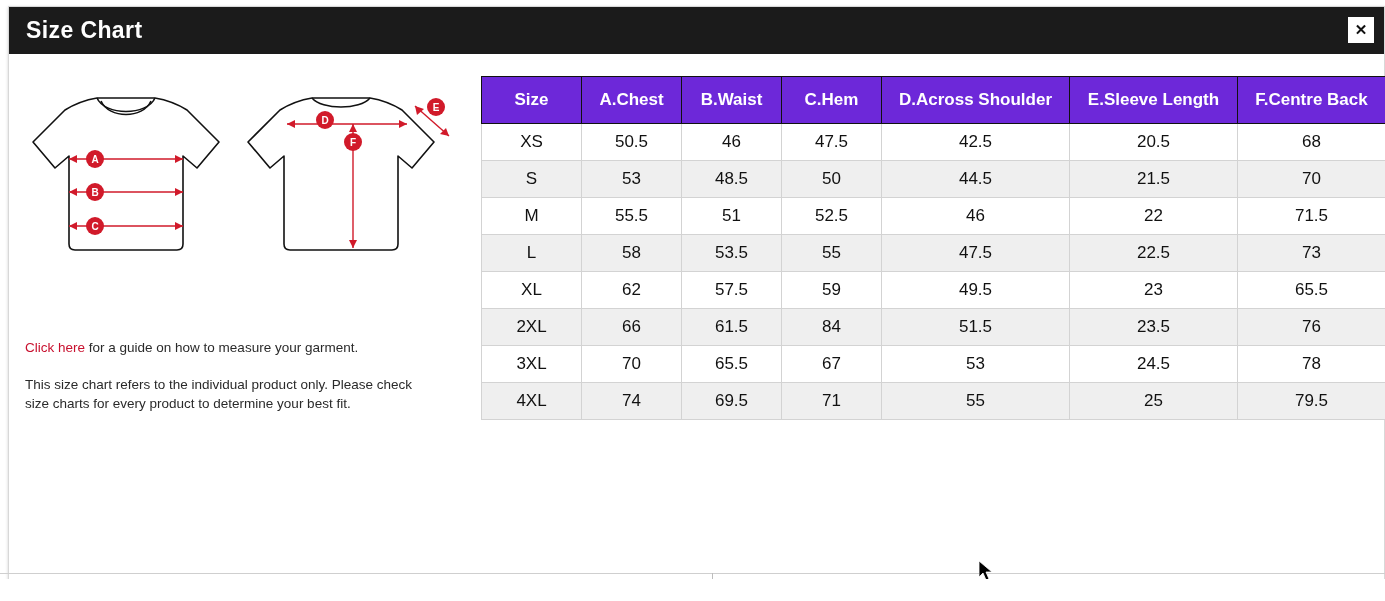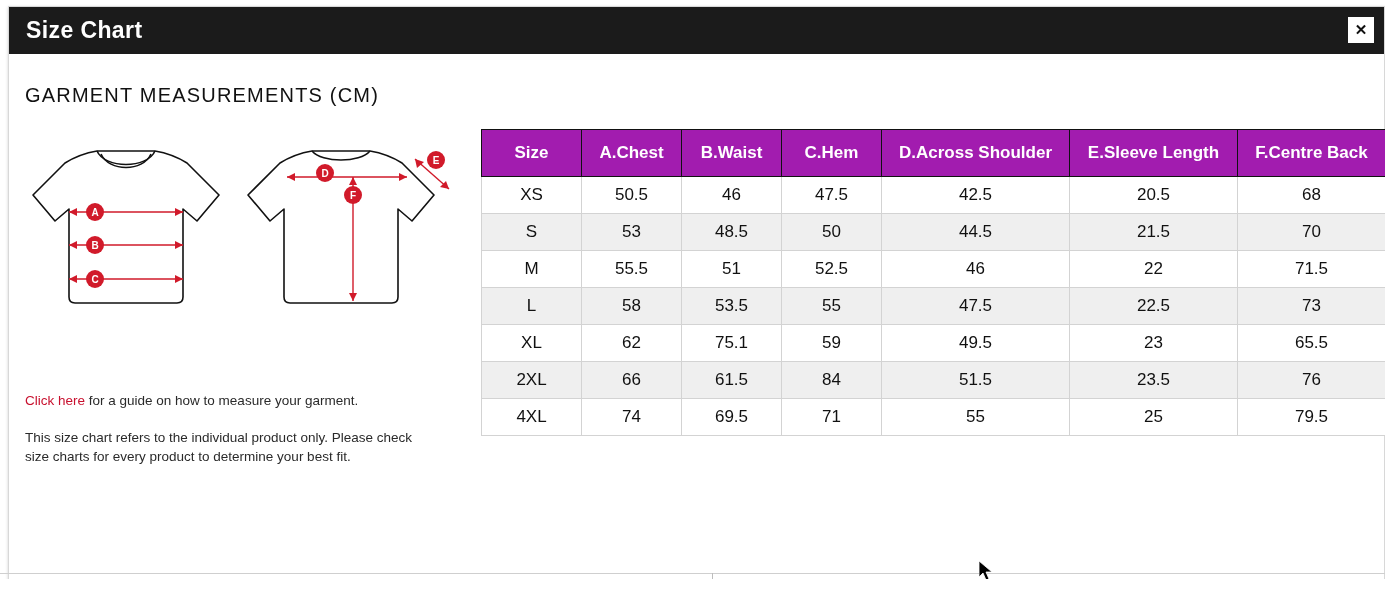--- a/index.html
+++ b/index.html
@@ -94,21 +94,21 @@
     text-decoration: none;
     cursor: pointer;
   }
   
   table.size-table {
     border-collapse: collapse;
     width: 903px;
     table-layout: fixed;
   }
   table.size-table th {
-    background: #a21caf;
+    background: #6d28d9;
     color: #ffffff;
     font-size: 17px;
     font-weight: bold;
     padding: 13px 4px;
     border: 1px solid #111111;
     text-align: center;
     line-height: 20px;
   }
   table.size-table td {
     border: 1px solid #d3d3d3;
@@ -153,21 +153,20 @@
 
 <div id="page">
   <div class="modal">
 
     <div class="titlebar">
       <span class="titlebar-title">Size Chart</span>
       <div class="close-btn">✕</div>
     </div>
 
     <div class="body-wrap">
-      <h2 class="section-title">GARMENT MEASUREMENTS (CM)</h2>
 
       <div class="content">
 
         <div class="left-col">
 
           
           <svg class="diagram" viewBox="0 0 440 240">
 
             <g fill="none" stroke="#111111" stroke-width="1.6" stroke-linejoin="round">
               <path d="M72 22 C60 24 48 29 40 34 L8 66 L30 92 L44 80 L44 168 C44 172 46 174 50 174 L152 174 C156 174 158 172 158 168 L158 80 L172 92 L194 66 L162 34 C154 29 142 24 130 22 Z"></path>
@@ -284,36 +283,45 @@
                 <td>58</td>
                 <td>53.5</td>
                 <td>55</td>
                 <td>47.5</td>
                 <td>22.5</td>
                 <td>73</td>
               </tr>
               <tr>
                 <td>XL</td>
                 <td>62</td>
-                <td>75.1</td>
+                <td>57.5</td>
                 <td>59</td>
                 <td>49.5</td>
                 <td>23</td>
                 <td>65.5</td>
               </tr>
               <tr>
                 <td>2XL</td>
                 <td>66</td>
                 <td>61.5</td>
                 <td>84</td>
                 <td>51.5</td>
                 <td>23.5</td>
                 <td>76</td>
               </tr>
               <tr>
+                <td>3XL</td>
+                <td>70</td>
+                <td>65.5</td>
+                <td>67</td>
+                <td>53</td>
+                <td>24.5</td>
+                <td>78</td>
+              </tr>
+              <tr>
                 <td>4XL</td>
                 <td>74</td>
                 <td>69.5</td>
                 <td>71</td>
                 <td>55</td>
                 <td>25</td>
                 <td>79.5</td>
               </tr>
             </tbody>
           </table>

